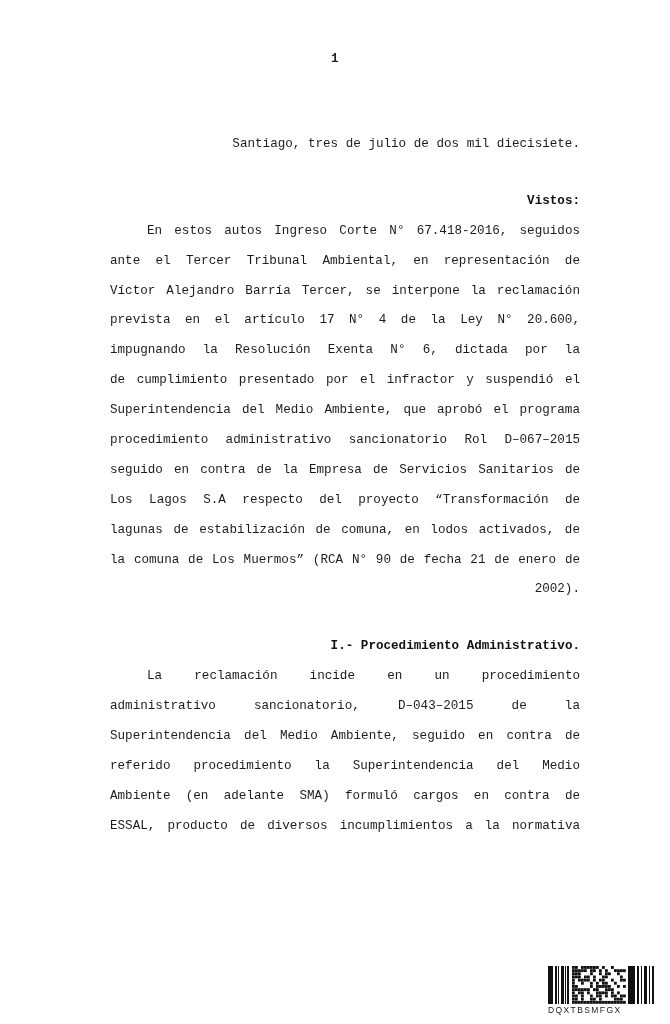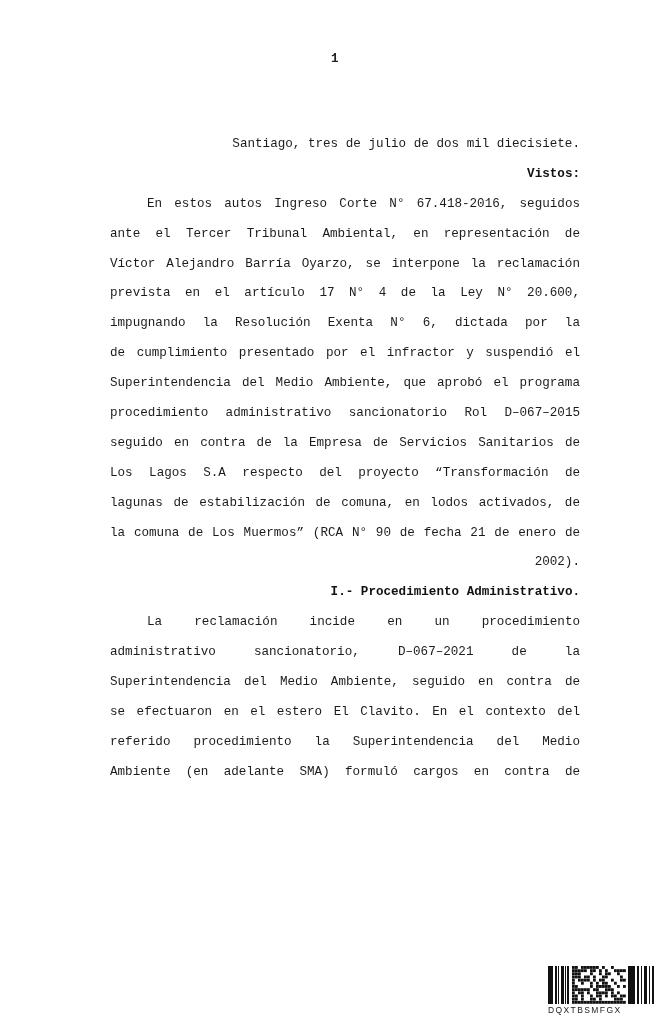--- a/index.html
+++ b/index.html
@@ -12,21 +12,21 @@
     position:absolute;top:52px;left:0;width:670px;text-align:center;
     font-size:12.5px;font-weight:700;letter-spacing:.5px;color:#222;
   }
   .textblock{position:absolute;left:110px;top:130px;width:470px;}
   .ln{
     height:29.9px;line-height:29.9px;font-size:12.6px;
     text-align:right;letter-spacing:0;
   }
   .j{text-align:justify;text-align-last:justify;overflow:hidden;}
   .ind{text-indent:37px;}
-  .b{font-weight:700;color:#111;}
+  .b{font-weight:700;color:#111;margin-top:27px;}
   .barcode{position:absolute;left:548px;top:966px;width:108px;text-align:left;}
   .barcode svg{display:block;}
   .bccaption{
     font-family:"Liberation Sans","DejaVu Sans",sans-serif;
     font-size:8.5px;letter-spacing:1.4px;color:#1a1a1a;margin-top:1px;
     white-space:nowrap;
   }
 </style>
 </head>
 <body>
@@ -34,40 +34,40 @@
 <div class="page">
 
   <div class="pagenum">1</div>
 
   <div class="textblock">
     <div class="ln">Santiago, tres de julio de dos mil diecisiete.</div>
     <div class="ln ind b">Vistos:</div>
 
     <div class="ln j ind">En estos autos Ingreso Corte N° 67.418-2016, seguidos</div>
     <div class="ln j">ante el  Tercer Tribunal Ambiental, en representación de</div>
-    <div class="ln j">Víctor Alejandro Barría Oyarzo, se interpone la reclamación</div>
+    <div class="ln j">Víctor Alejandro Barría Tercer, se interpone la reclamación</div>
     <div class="ln j">prevista en el artículo 17 N° 4 de la Ley N° 20.600,</div>
     <div class="ln j">impugnando la Resolución Exenta N° 6, dictada por la</div>
     <div class="ln j">de cumplimiento presentado por el infractor y suspendió el</div>
     <div class="ln j">Superintendencia del Medio Ambiente, que aprobó el programa</div>
     <div class="ln j">procedimiento administrativo sancionatorio Rol D–067–2015</div>
     <div class="ln j">seguido en contra de la Empresa de Servicios Sanitarios de</div>
     <div class="ln j">Los Lagos S.A respecto del proyecto “Transformación de</div>
     <div class="ln j">lagunas de estabilización de comuna, en lodos activados, de</div>
     <div class="ln j">la comuna de Los Muermos” (RCA N° 90 de fecha 21 de enero de</div>
     <div class="ln">2002).</div>
 
     <div class="ln ind b">I.- Procedimiento Administrativo.</div>
 
     <div class="ln j ind">La reclamación incide en un procedimiento</div>
-    <div class="ln j">administrativo sancionatorio, D–067–2021 de la</div>
+    <div class="ln j">administrativo sancionatorio, D–043–2015 de la</div>
     <div class="ln j">Superintendencia del Medio Ambiente, seguido en contra de</div>
-    <div class="ln j">se efectuaron en el estero El Clavito. En el contexto del</div>
     <div class="ln j">referido procedimiento la Superintendencia del Medio</div>
     <div class="ln j">Ambiente (en adelante SMA) formuló cargos en contra de</div>
+    <div class="ln j">ESSAL, producto de diversos incumplimientos a la normativa</div>
   </div>
 
   <div class="barcode">
     <svg width="108" height="38" viewBox="0 0 108 38" xmlns="http://www.w3.org/2000/svg">
 
       <rect x="0" y="0" width="5" height="38" fill="#111"></rect>
       <rect x="7" y="0" width="2" height="38" fill="#111"></rect>
       <rect x="10" y="0" width="1" height="38" fill="#111"></rect>
       <rect x="13" y="0" width="3" height="38" fill="#111"></rect>
       <rect x="17" y="0" width="1" height="38" fill="#111"></rect>

